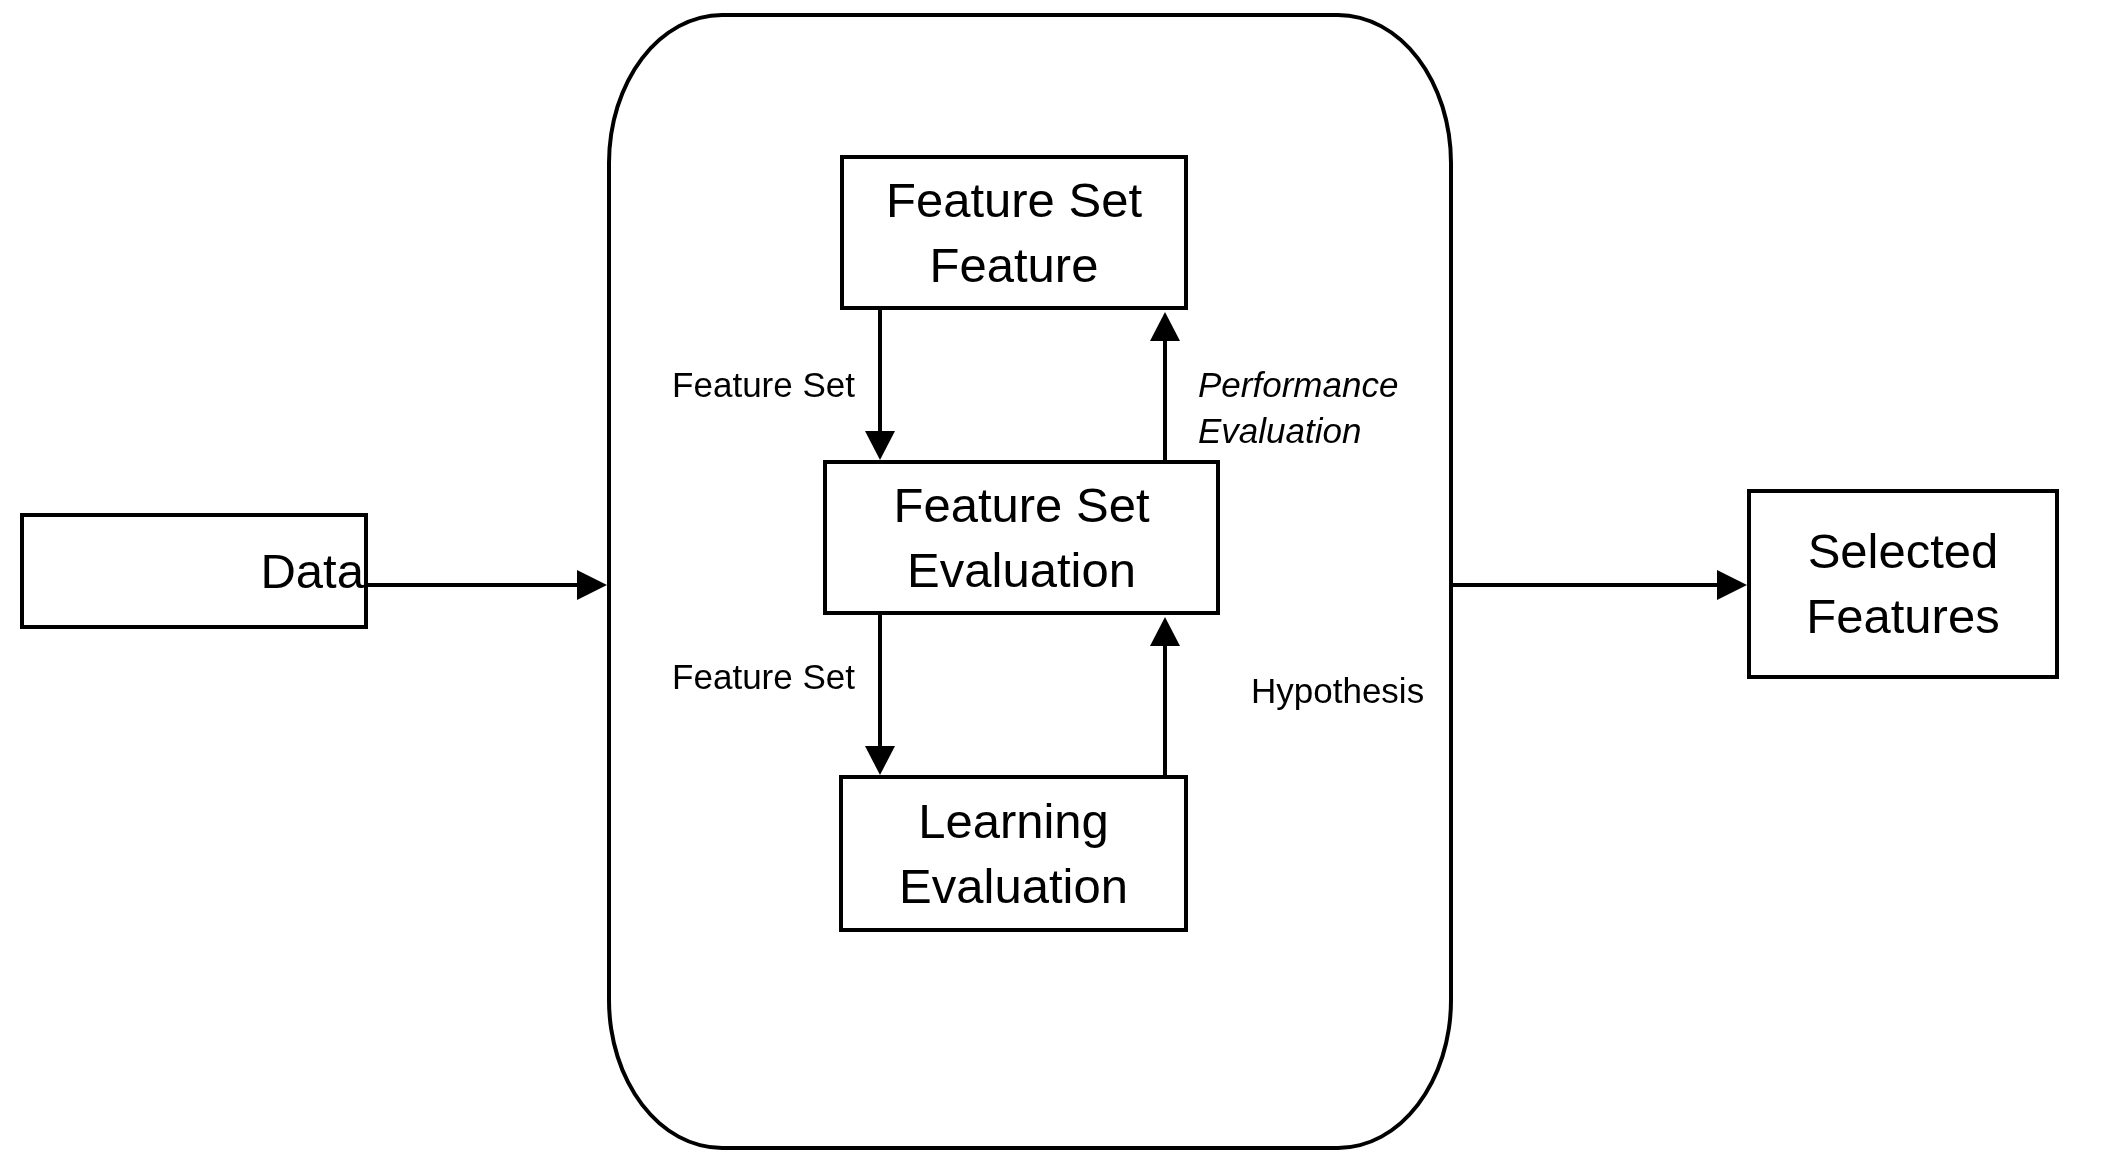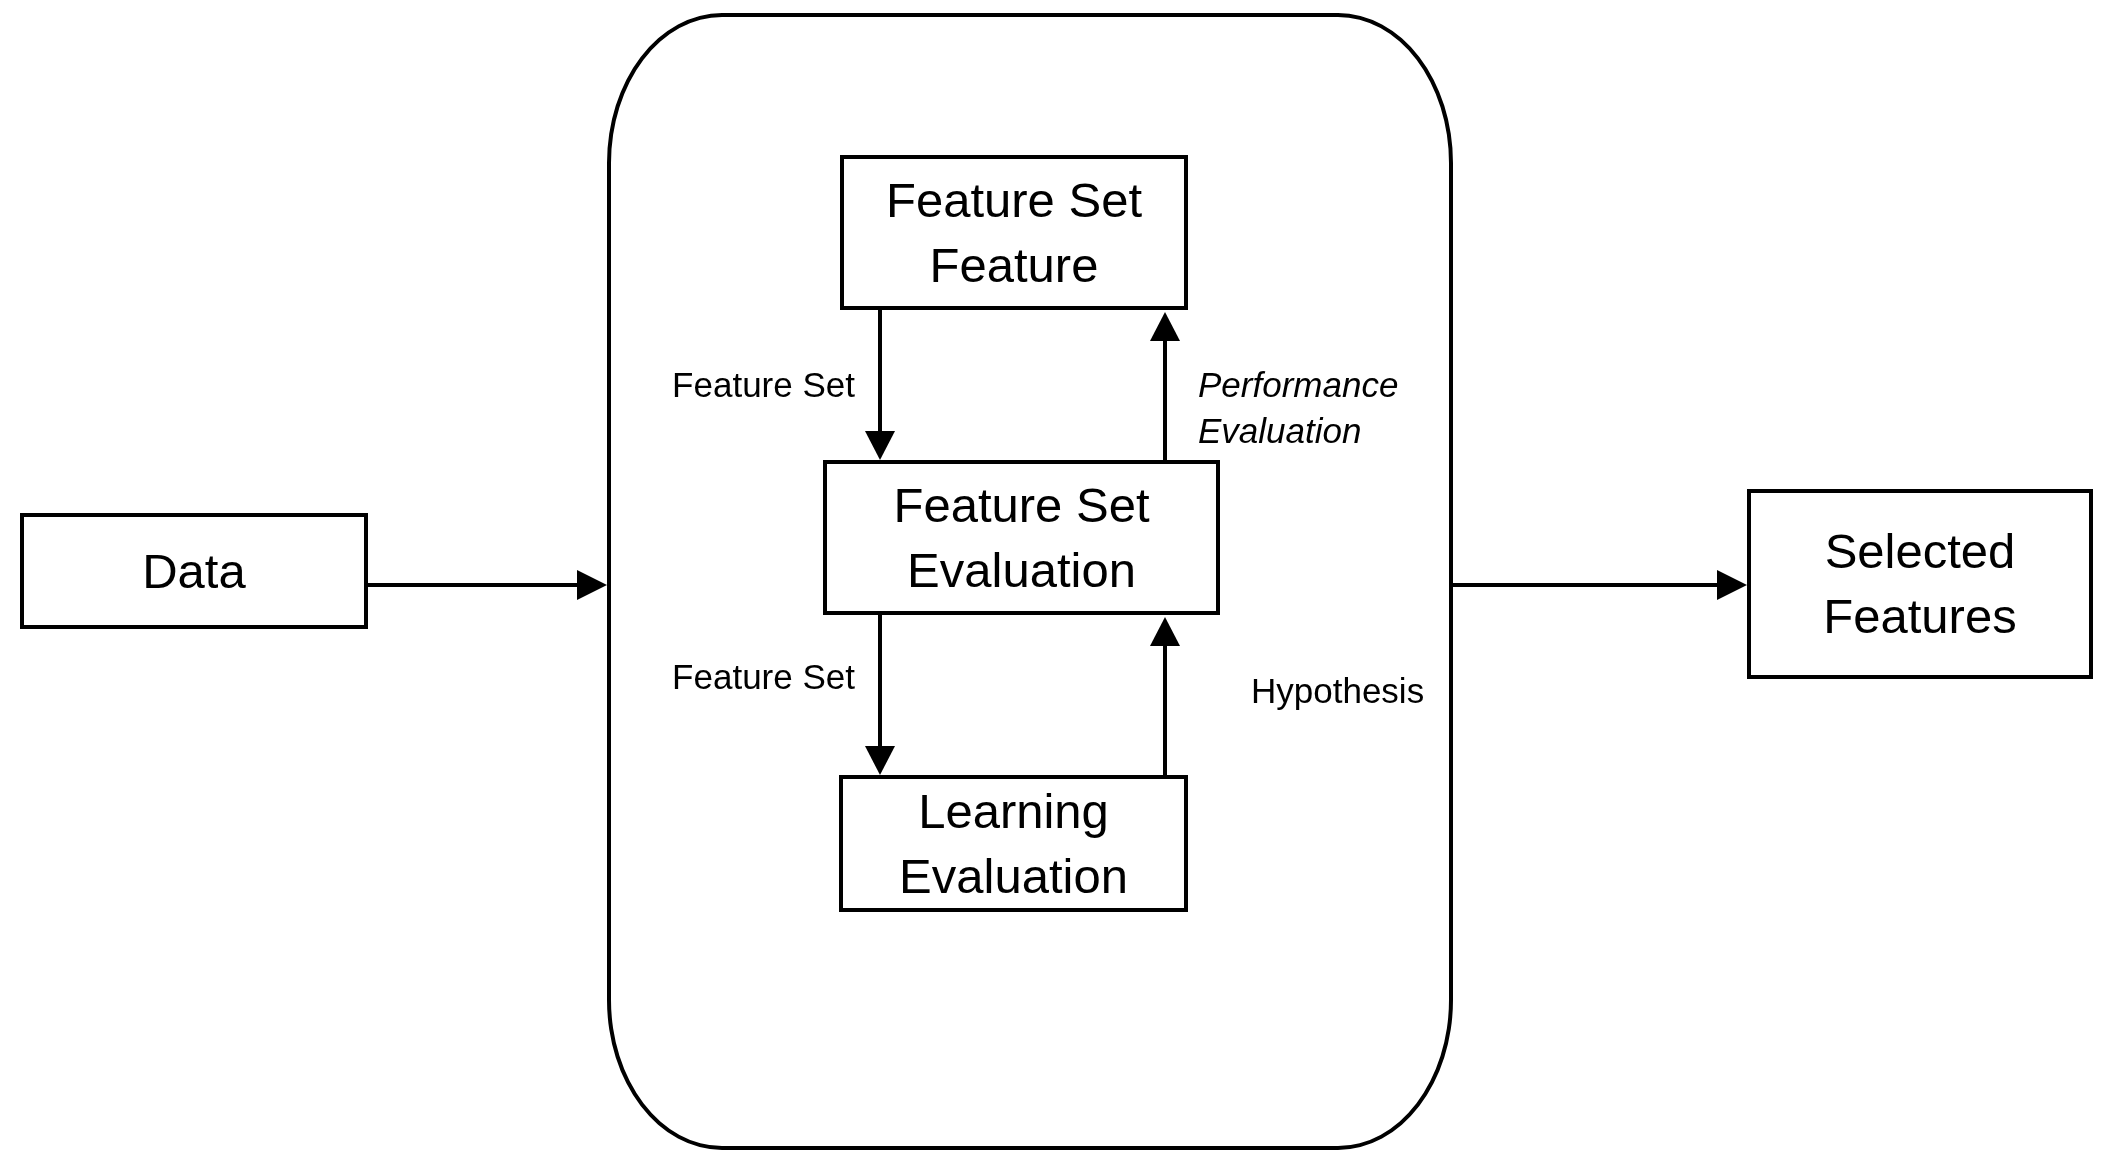--- a/index.html
+++ b/index.html
@@ -37,25 +37,25 @@
     display: flex;
     flex-direction: column;
     align-items: center;
     justify-content: center;
     text-align: center;
     font-size: 49px;
     line-height: 1.32;
     color: #000000;
     white-space: nowrap;
   }
-  .node-data      { left: 20px;   top: 513px; width: 348px; height: 116px; }
+  .node-data      { left: 20px;   top: 513px; width: 348px; height: 116px; align-items: flex-end; }
   .node-search    { left: 840px;  top: 155px; width: 348px; height: 155px; }
   .node-eval      { left: 823px;  top: 460px; width: 397px; height: 155px; }
-  .node-learning  { left: 839px;  top: 775px; width: 349px; height: 137px; }
-  .node-selected  { left: 1747px; top: 489px; width: 346px; height: 190px; }
+  .node-learning  { left: 839px;  top: 775px; width: 349px; height: 157px; }
+  .node-selected  { left: 1747px; top: 489px; width: 312px; height: 190px; }
 
   
   .hline, .vline { position: absolute; background: #000000; }
   .hline { height: 4px; }
   .vline { width: 4px; }
 
   
   .ah { position: absolute; width: 0; height: 0; }
   .ah-right {
     border-top: 15px solid transparent;

